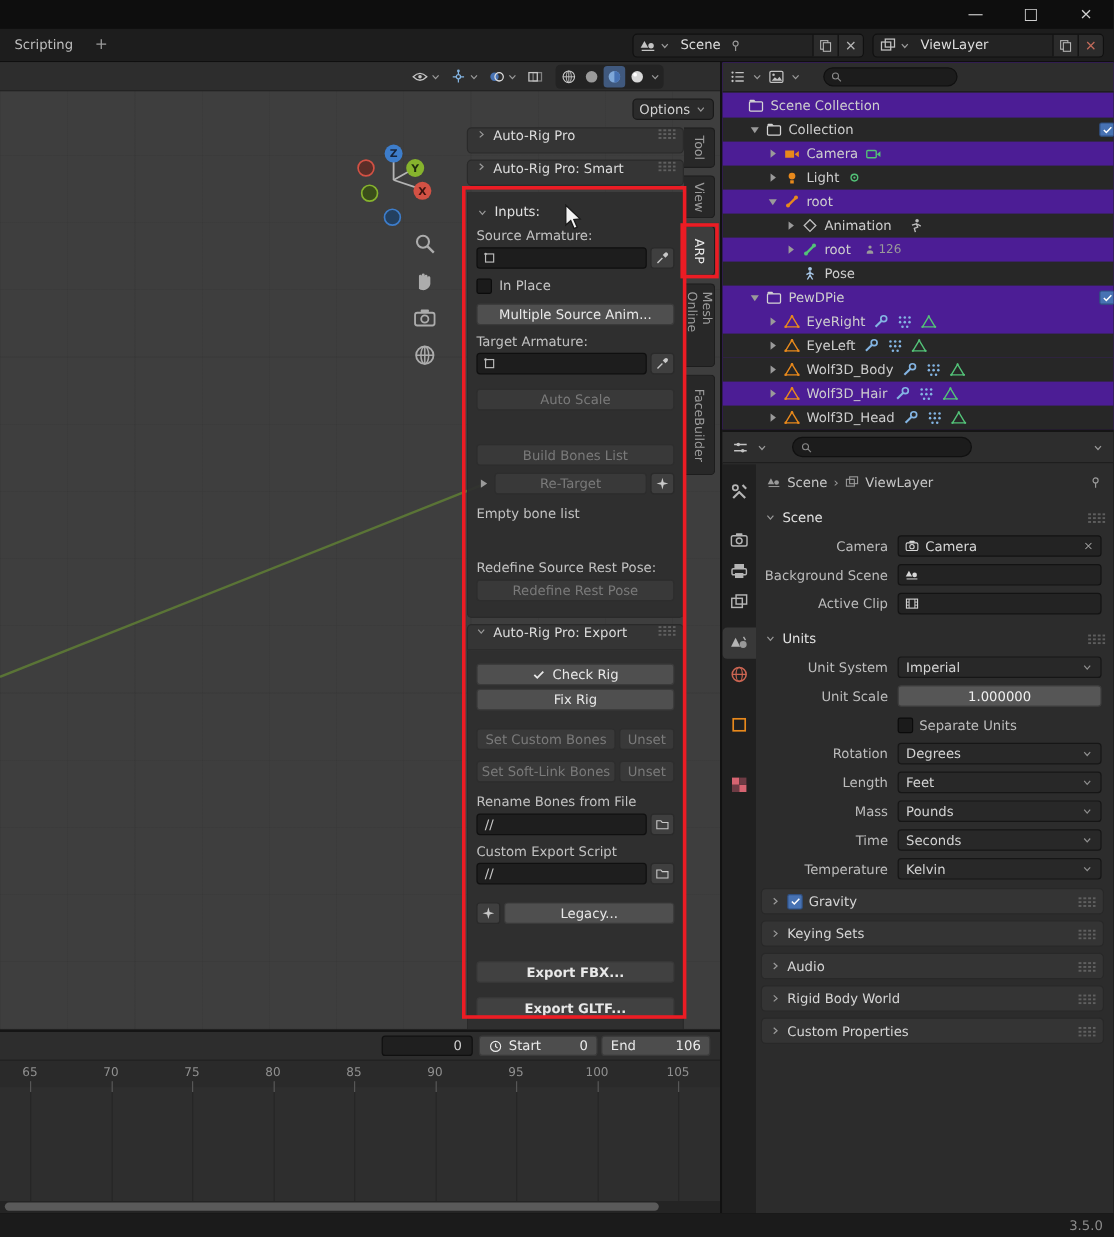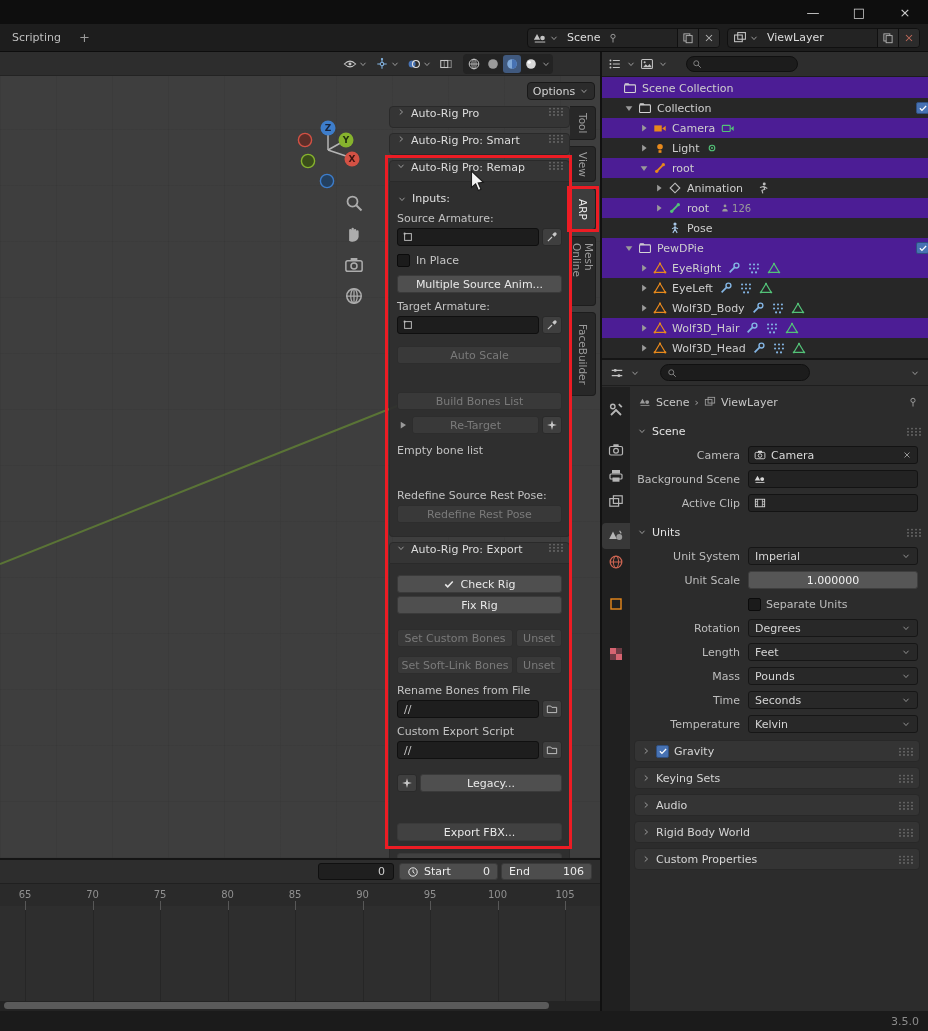--- a/index.html
+++ b/index.html
@@ -45,21 +45,21 @@
 .sb-subhead{display:flex;align-items:center;gap:5px;color:#e0e0e0;margin:8px 0 2px;}
 .sb-label{color:#c2c2c2;margin:7px 0 3px;}
 .sb-row{display:flex;align-items:center;gap:3px;margin:3px 0;}
 .objfield{flex:1;height:18px;background:#1d1d1d;border:1px solid #0f0f0f;border-radius:3px;display:flex;align-items:center;padding:0 4px;gap:4px;color:#b9b9b9;}
 .sqbtn{width:20px;height:18px;background:#3f3f3f;border:1px solid #2a2a2a;border-radius:3px;display:flex;align-items:center;justify-content:center;color:#c9c9c9;flex:0 0 20px;}
 .sb-check{display:flex;align-items:center;gap:6px;margin:8px 0;color:#c6c6c6;}
 .cbox{width:13px;height:13px;background:#1b1b1b;border:1px solid #0b0b0b;border-radius:2px;flex:0 0 13px;}
 .cbox.on{background:#4772b3;border-color:#2f4f80;display:flex;align-items:center;justify-content:center;color:#fff;}
 .btn{height:18px;background:#4f4f4f;border:1px solid #3a3a3a;border-radius:3px;color:#e8e8e8;display:flex;align-items:center;justify-content:center;gap:5px;width:100%;margin:3px 0;font-size:11px;font-family:inherit;}
 .btn.disabled{background:#393939;border-color:#2d2d2d;color:#7a7a7a;}
-.btn.dark{background:#414141;}
+.btn.dark{background:#414141;font-weight:bold;}
 .btn.grow{flex:1;width:auto;text-align:right;}
 .btn.unset{width:46px;flex:0 0 46px;}
 .txtfield{flex:1;height:18px;background:#1e1e1e;border:1px solid #101010;border-radius:3px;color:#c9c9c9;display:flex;align-items:center;padding:0 6px;}
 .sp6{height:6px;}.sp22{height:22px;}
 
 .tabstrip{position:absolute;left:570px;top:54px;width:28px;display:flex;flex-direction:column;gap:6px;}
 .vtab{width:26px;display:flex;align-items:center;justify-content:center;background:#282828;border:1px solid #1d1d1d;border-left:none;border-radius:0 4px 4px 0;color:#9c9c9c;writing-mode:vertical-rl;font-size:10.5px;padding:6px 0;}
 .vtab.active{background:#3d3d3d;color:#ededed;}
 .annot{position:absolute;border:3px solid #ec1c24;pointer-events:none;z-index:50;}
 .cursor{position:absolute;left:470px;top:118px;z-index:60;}
@@ -369,29 +369,20 @@
           <span class="ic ic10 dim">
               <svg viewBox="0 0 16 16" aria-hidden="true">
                 <path d="M6 4l4.5 4L6 12" fill="none" stroke="currentColor" stroke-width="1.6"></path>
               </svg>
             </span>
           <span>Auto-Rig Pro: Smart</span>
           <span class="grip"></span>
         </div>
       </div>
       <div class="panel open">
-        <div class="panel-h">
-          <span class="ic ic10 dim">
-              <svg viewBox="0 0 16 16" aria-hidden="true">
-                <path d="M4 6l4 4.5L12 6" fill="none" stroke="currentColor" stroke-width="1.6"></path>
-              </svg>
-            </span>
-          <span>Auto-Rig Pro: Remap</span>
-          <span class="grip"></span>
-        </div>
         <div class="panel-body">
           <div class="sb-subhead">
             <span class="ic ic10 dim">
                 <svg viewBox="0 0 16 16" aria-hidden="true">
                   <path d="M4 6l4 4.5L12 6" fill="none" stroke="currentColor" stroke-width="1.6"></path>
                 </svg>
               </span>
             <span>Inputs:</span>
           </div>
           <div class="sb-label">Source Armature:</div>

